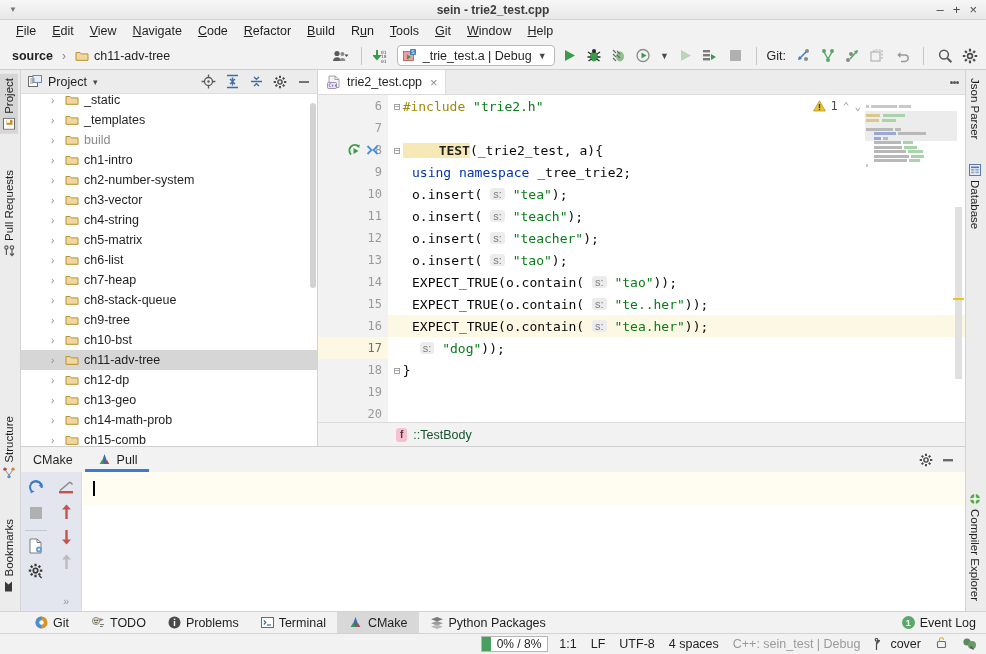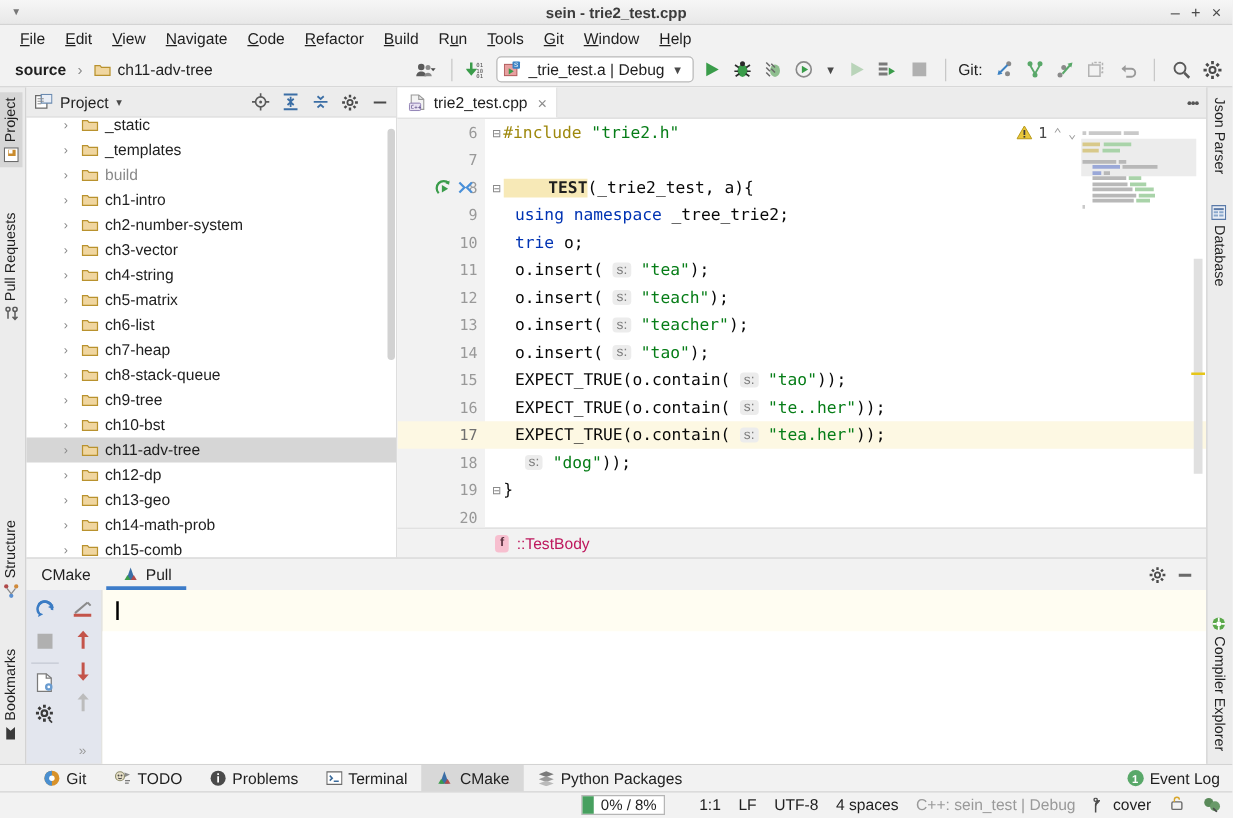--- a/index.html
+++ b/index.html
@@ -101,21 +101,21 @@
   .warnbox { position:absolute; top:4px; right:104px; display:flex; align-items:center; gap:5px; font-size:12px; color:#555;}
   .chev { color:#9a9a9a; font-size:11px; }
   .minimap { position:absolute; top:10px; right:8px; width:92px; height:60px; background:#fff;}
   .mmrow { height:3px; margin-bottom:1.5px; }
   .mmhl { position:absolute; left:0; right:0; background:#ececec; }
   .escroll { position:absolute; right:3px; top:112px; width:7px; height:172px; background:#e0e0e0; border-radius:0;}
   .emark { position:absolute; right:1px; top:203px; width:11px; height:2px; background:#e6c619;}
 
   .ebread { height:24px; background:#f2f2f2; border-top:1px solid #dcdcdc; display:flex; align-items:center; gap:6px; padding-left:78px; flex:0 0 24px;}
   .fbadge { background:#f7bfcf; color:#5a3340; font-size:10px; font-weight:bold; border-radius:3px; padding:1px 4px; line-height:12px;}
-  .ebread .bl { font-size:12.5px; color:#be185d;}
+  .ebread .bl { font-size:12.5px; color:#14532d;}
 
   
   .bottom { height:165px; flex:0 0 165px; background:#f2f2f2; border-top:1px solid #cfcfcf; display:flex; flex-direction:column;}
   .btabs { height:25px; flex:0 0 25px; display:flex; align-items:stretch; background:#f2f2f2; }
   .btab { display:flex; align-items:center; gap:5px; padding:0 12px; font-size:12.5px; position:relative;}
   .btab.act::after { content:""; position:absolute; left:0; right:0; bottom:0; height:3px; background:#3d7cc9;}
   .btabs .sp { flex:1; }
   .btabs .rb { width:22px; display:flex; align-items:center; justify-content:center;}
   .bmain { flex:1; display:flex; min-height:0;}
   .btools { width:60px; flex:0 0 60px; background:#e3e6ee; display:flex; padding:4px 0 0 0; }
@@ -133,21 +133,21 @@
   .evlog { display:flex; align-items:center; gap:5px; padding-right:10px; font-size:12.5px;}
   .dot1 { width:13px; height:13px; border-radius:50%; background:#59a869; color:#fff; font-size:9px;
           display:inline-flex; align-items:center; justify-content:center; font-weight:bold;}
 
   .statusbar { height:21px; flex:0 0 21px; background:#f2f2f2; border-top:1px solid #d3d3d3; display:flex; align-items:center; font-size:12.5px;}
   .sb-msg { display:flex; align-items:center; gap:7px; padding-left:6px;}
   .sb-sq { width:13px; height:13px; border:1px solid #9a9a9a; background:#e3e3e3;}
   .statusbar .sp { flex:1;}
   .sb-item { padding:0 7px; white-space:nowrap;}
   .sb-item.dim { color:#9a9a9a;}
-  .mem { display:flex; align-items:center; border:1px solid #b6b6b6; height:16px; margin-right:20px; background:#fff;}
+  .mem { display:flex; align-items:center; border:1px solid #b6b6b6; height:16px; margin-right:4px; background:#fff;}
   .mem .bar { width:9px; height:14px; background:#47a05f;}
   .mem .txt { padding:0 6px; font-size:12px;}
 </style>
 </head>
 <body>
 
 <div class="app">
 
   <div class="titlebar">
     <div class="tb-left">▼</div>
@@ -667,23 +667,20 @@
             <div class="code">
               <div class="cline">
                 <span style="color:#8a8a8a;margin-left:-2px;margin-right:2px;font-size:11px">⊟</span><span class="pre">#include</span><span>&nbsp;</span><span class="str">"trie2.h"</span>
               </div>
               <div class="cline"></div>
               <div class="cline">
                 <span style="color:#8a8a8a;margin-left:-2px;margin-right:2px;font-size:11px">⊟</span><span class="tst">TEST</span><span class="plain">(_trie2_test, a){</span>
               </div>
               <div class="cline">
                 <span style="margin-left:16px"></span><span class="kw">using namespace</span><span class="plain"> _tree_trie2;</span>
-              </div>
-              <div class="cline">
-                <span style="margin-left:16px"></span><span class="kw">trie</span><span class="plain"> o;</span>
               </div>
               <div class="cline">
                 <span style="margin-left:16px"></span><span class="plain">o.insert(</span><span>&nbsp;</span><span class="hint">s:</span><span>&nbsp;</span><span class="str">"tea"</span><span class="plain">);</span>
               </div>
               <div class="cline">
                 <span style="margin-left:16px"></span><span class="plain">o.insert(</span><span>&nbsp;</span><span class="hint">s:</span><span>&nbsp;</span><span class="str">"teach"</span><span class="plain">);</span>
               </div>
               <div class="cline">
                 <span style="margin-left:16px"></span><span class="plain">o.insert(</span><span>&nbsp;</span><span class="hint">s:</span><span>&nbsp;</span><span class="str">"teacher"</span><span class="plain">);</span>
               </div>

